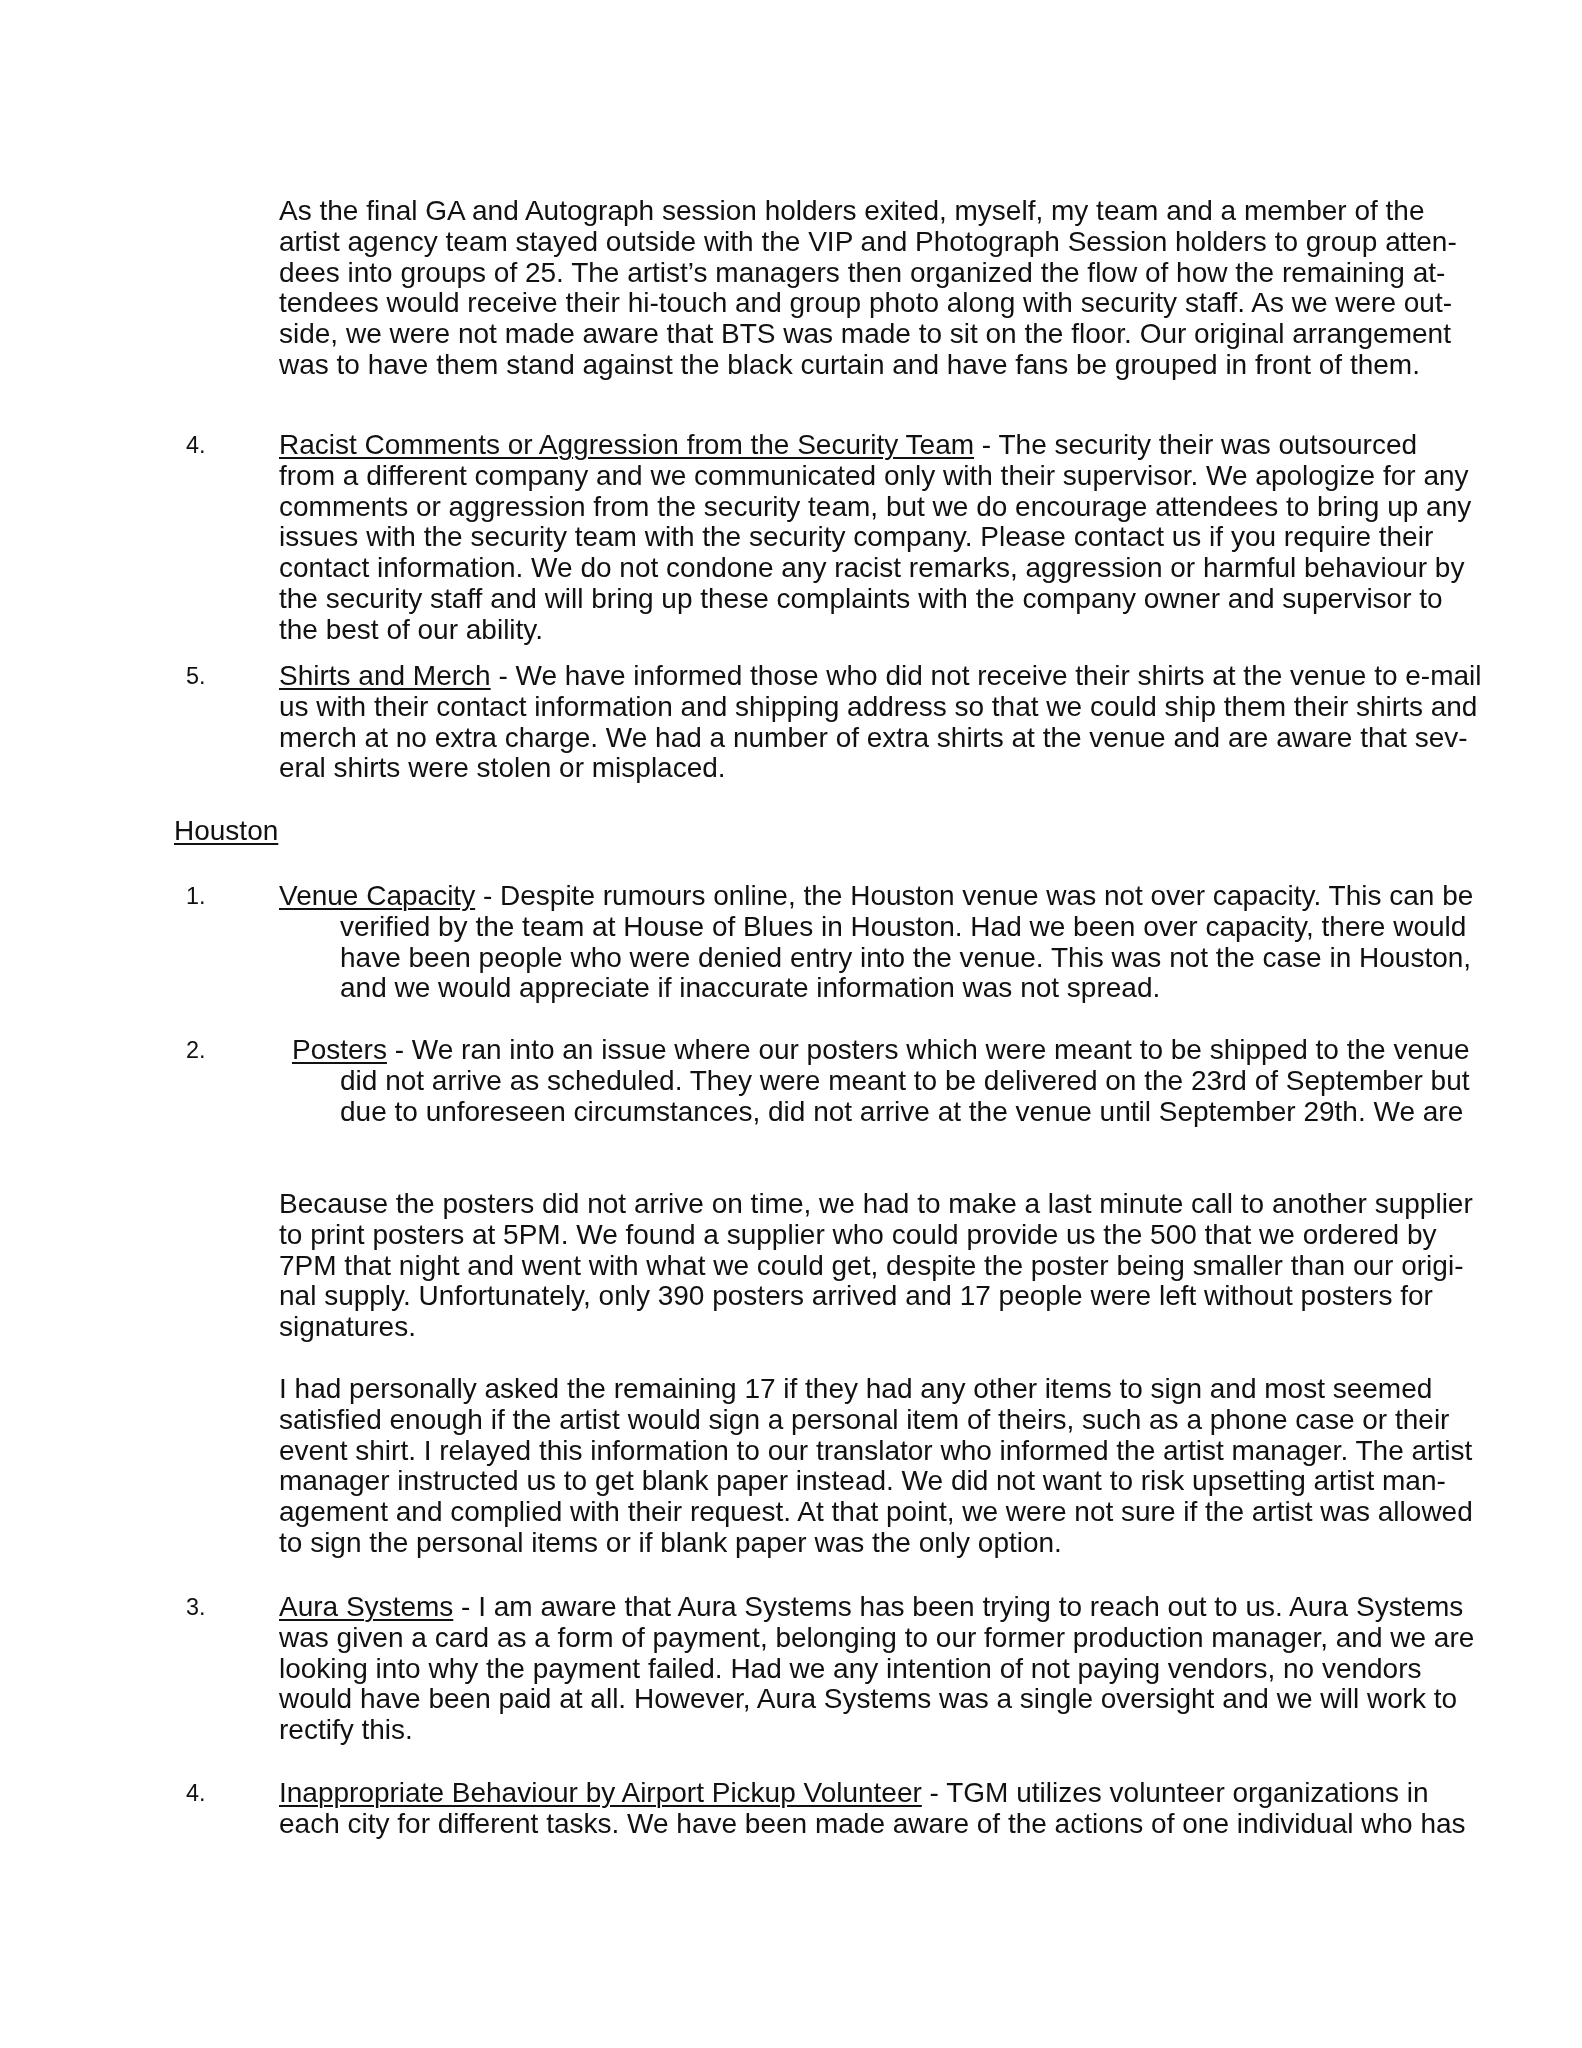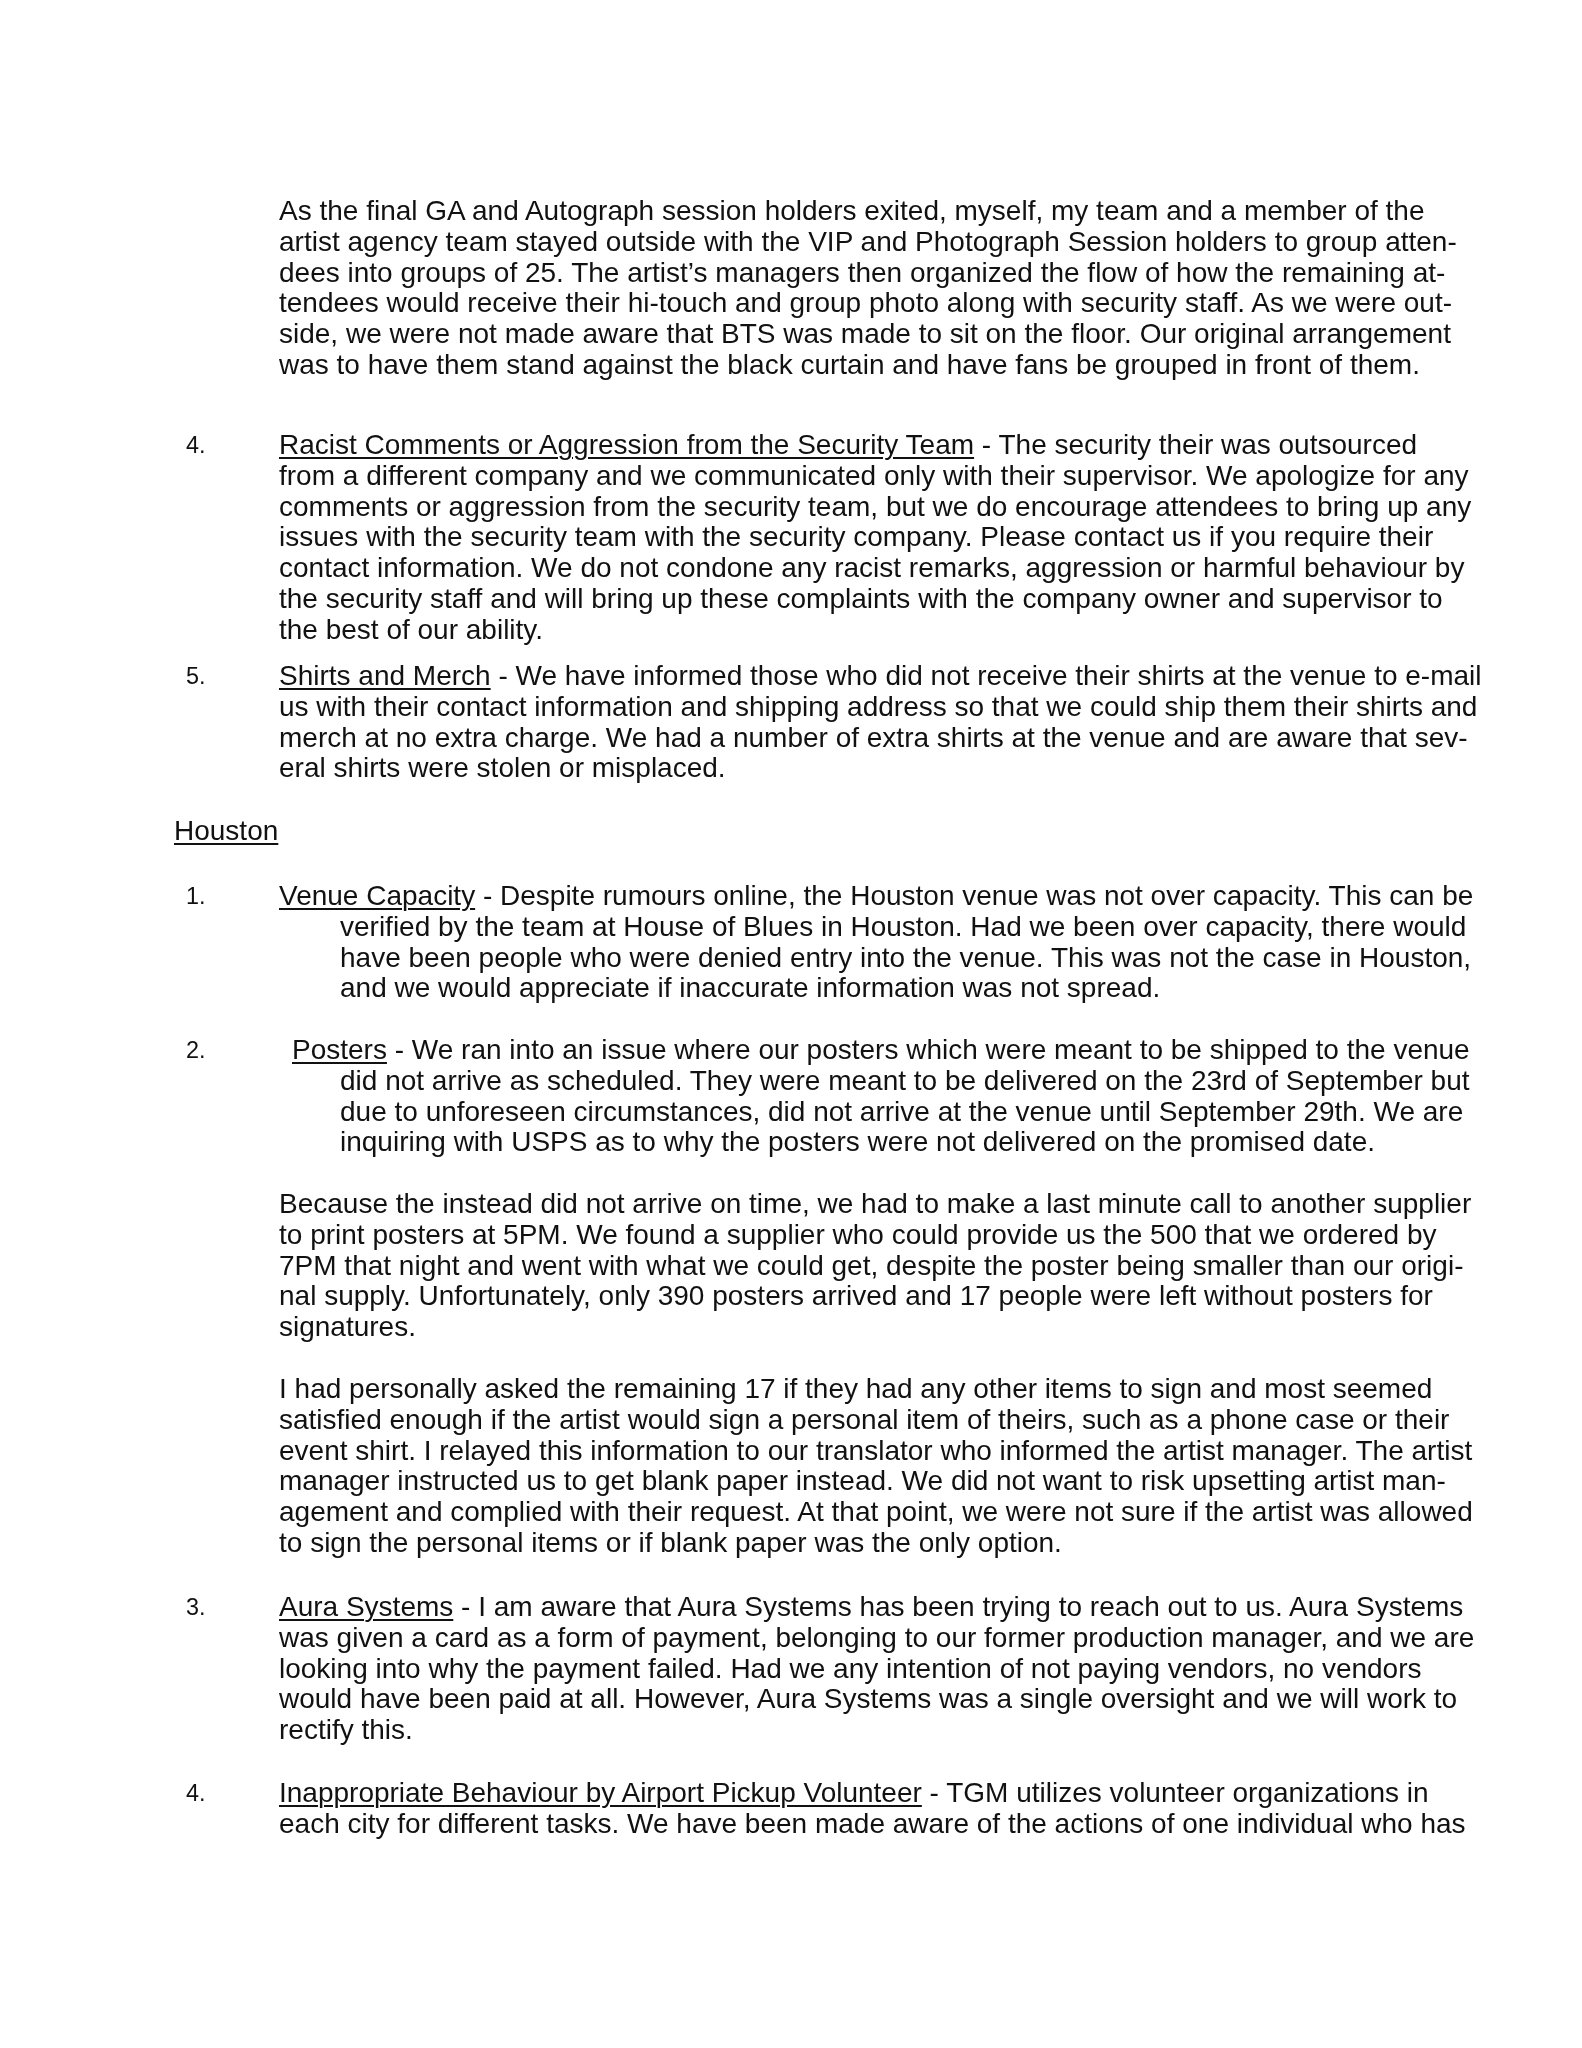--- a/index.html
+++ b/index.html
@@ -61,25 +61,24 @@
 </div>
 
 <div>
   <span class="num" style="top:1035px;">2.</span>
   <div class="block" style="left:292px; top:1035px; width:1103px;">
     <span class="line"><span class="u">Posters</span><span> - We ran into an issue where our posters which were meant to be shipped to the venue</span></span>
   </div>
   <div class="block" style="left:340px; top:1065.8px; width:1055px;">
     <span class="line">did not arrive as scheduled. They were meant to be delivered on the 23rd of September but</span>
     <span class="line">due to unforeseen circumstances, did not arrive at the venue until September 29th. We are</span>
-    <span class="line last">inquiring with USPS as to why the posters were not delivered on the promised date.</span>
   </div>
 
   <div class="block" style="left:279px; top:1189px; width:1116px;">
-    <span class="line">Because the instead did not arrive on time, we had to make a last minute call to another supplier</span>
+    <span class="line">Because the posters did not arrive on time, we had to make a last minute call to another supplier</span>
     <span class="line">to print posters at 5PM. We found a supplier who could provide us the 500 that we ordered by</span>
     <span class="line">7PM that night and went with what we could get, despite the poster being smaller than our origi-</span>
     <span class="line">nal supply. Unfortunately, only 390 posters arrived and 17 people were left without posters for</span>
     <span class="line last">signatures.</span>
   </div>
 
   <div class="block" style="left:279px; top:1374px; width:1116px;">
     <span class="line">I had personally asked the remaining 17 if they had any other items to sign and most seemed</span>
     <span class="line">satisfied enough if the artist would sign a personal item of theirs, such as a phone case or their</span>
     <span class="line">event shirt. I relayed this information to our translator who informed the artist manager. The artist</span>

